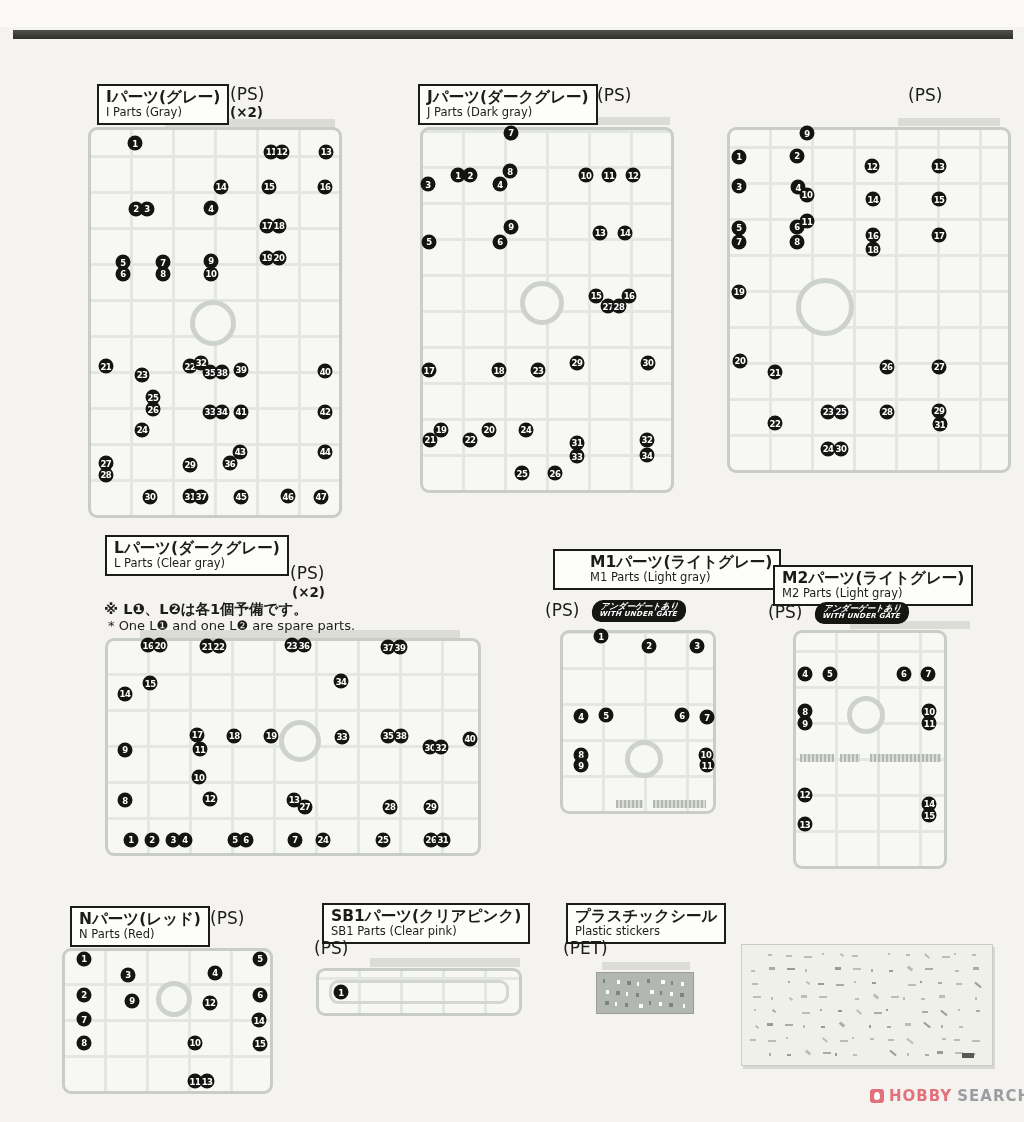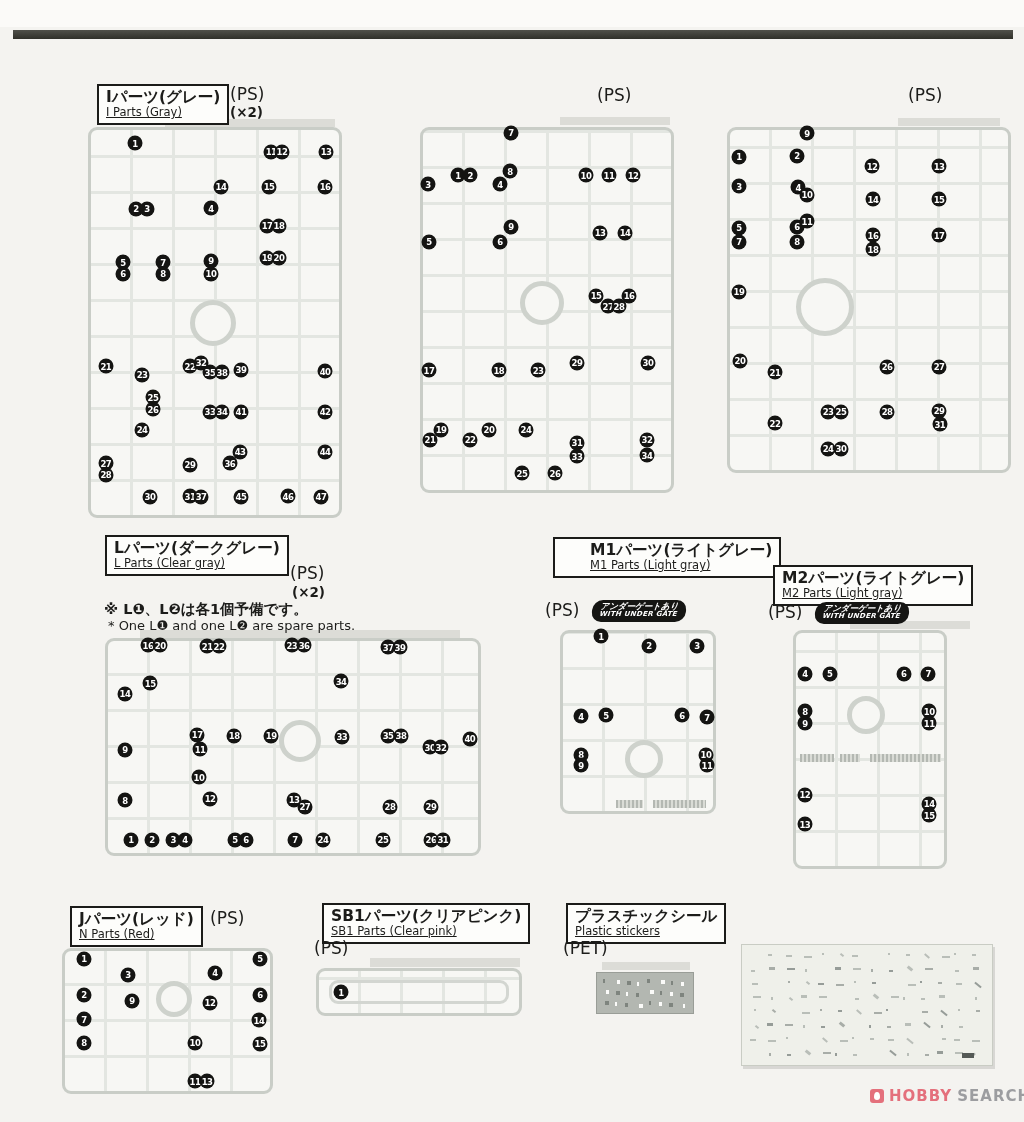--- a/index.html
+++ b/index.html
@@ -2,21 +2,21 @@
 <html><head>
 <meta charset="utf-8">
 <style>
   html,body{margin:0;padding:0;background:#e7e6e2;}
   body{font-family:"DejaVu Sans","Liberation Sans",sans-serif;color:#1c1c1a;}
   #canvas{position:relative;width:1024px;height:1122px;background:#f4f3f0;overflow:hidden;margin:0 auto;}
   #canvas::before{content:"";position:absolute;left:0;top:0;width:100%;height:27px;background:#fbfaf8;}
   .topbar{position:absolute;left:13px;top:30px;width:1000px;height:9px;background:linear-gradient(#50504a,#30302a);}
   .plabel{position:absolute;background:#fdfdfb;border:2px solid #1b1b19;padding:2px 7px 3px;line-height:1.18;white-space:nowrap;z-index:5;}
   .plabel .jp{font-size:15.5px;font-weight:bold;}
-  .plabel .en{font-size:11.5px;text-decoration:underline;}
+  .plabel .en{font-size:11.5px;}
   .mat{position:absolute;font-size:17px;white-space:nowrap;z-index:5;}
   .qty{position:absolute;font-size:13.5px;font-weight:bold;z-index:5;}
   .note-jp{position:absolute;font-size:14.5px;font-weight:bold;z-index:5;white-space:nowrap;}
   .note-en{position:absolute;font-size:13px;z-index:5;white-space:nowrap;}
   .pill{position:absolute;background:#151513;color:#fff;border-radius:10px;padding:2px 8px 3px;text-align:center;line-height:1.1;transform:skewX(-6deg);z-index:5;}
   .pill .l1{font-size:8.5px;font-weight:bold;font-style:italic;white-space:nowrap;}
   .pill .l2{font-size:7px;font-weight:bold;font-style:italic;letter-spacing:.3px;white-space:nowrap;}
   .sprue{position:absolute;border:3px solid #c9cdc7;border-radius:9px;
     background:
       repeating-linear-gradient(0deg,transparent 0 33px,#e3e6e1 33px 36px),
@@ -100,20 +100,24 @@
       <div class="badge" style="left: 94.4%; top: 62.6%;">40</div>
       <div class="badge" style="left: 60.5%; top: 73.2%;">41</div>
       <div class="badge" style="left: 94.4%; top: 73.2%; text-align: right;">42</div>
       <div class="badge" style="left: 60.1%; top: 83.6%;">43</div>
       <div class="badge" style="left: 94.4%; top: 83.6%;">44</div>
       <div class="badge" style="left: 60.5%; top: 95.3%;">45</div>
       <div class="badge" style="left: 79.4%; top: 95.1%;">46</div>
       <div class="badge" style="left: 92.7%; top: 95.3%;">47</div>
     </div>
     <div class="shadow-strip" style="left: 560px; top: 117px; width: 110px; height: 8px;"></div>
+    <div class="plabel" style="left: 418px; top: 84px;">
+      <div class="jp">Jパーツ(ダークグレー)</div>
+      <div class="en">J Parts (Dark gray)</div>
+    </div>
     <div class="mat" style="left: 597px; top: 85px;">(PS)</div>
     <div class="sprue" style="left: 420px; top: 127px; width: 248px; height: 360px;">
       <div class="ring" style="left: 48%; top: 48%; width: 34px; height: 34px;"></div>
       <div class="badge" style="left: 14.1%; top: 12.5%;">1</div>
       <div class="badge" style="left: 19%; top: 12.5%;">2</div>
       <div class="badge" style="left: 2%; top: 15%;">3</div>
       <div class="badge" style="left: 31%; top: 15%;">4</div>
       <div class="badge" style="left: 2.4%; top: 31.1%;">5</div>
       <div class="badge" style="left: 31%; top: 31.1%;">6</div>
       <div class="badge" style="left: 35.5%; top: 0.8%;">7</div>
@@ -226,21 +230,21 @@
       <div class="badge" style="left: 90%; top: 50%;">32</div>
       <div class="badge" style="left: 63.2%; top: 45.2%;">33</div>
       <div class="badge" style="left: 63%; top: 19%;">34</div>
       <div class="badge" style="left: 75.7%; top: 44.8%;">35</div>
       <div class="badge" style="left: 53%; top: 1.9%;">36</div>
       <div class="badge" style="left: 75.7%; top: 2.9%;">37</div>
       <div class="badge" style="left: 79.2%; top: 44.8%;">38</div>
       <div class="badge" style="left: 78.9%; top: 2.9%;">39</div>
       <div class="badge" style="left: 97.8%; top: 46.2%;">40</div>
     </div>
-    <div class="plabel" style="left: 553px; top: 537px; padding-left: 35px;">
+    <div class="plabel" style="left: 553px; top: 549px; padding-left: 35px;">
       <div class="jp">M1パーツ(ライトグレー)</div>
       <div class="en">M1 Parts (Light gray)</div>
     </div>
     <div class="mat" style="left: 545px; top: 600px;">(PS)</div>
     <div class="pill" style="left: 592px; top: 600px;">
       <div class="l1">アンダーゲートあり</div>
       <div class="l2">WITH UNDER GATE</div>
     </div>
     <div class="sprue" style="left: 560px; top: 630px; width: 150px; height: 178px;">
       <div class="ring" style="left: 54%; top: 71%; width: 28px; height: 28px;"></div>
@@ -280,21 +284,21 @@
       <div class="badge" style="left: 6%; top: 33.6%;">8</div>
       <div class="badge" style="left: 6%; top: 38.7%;">9</div>
       <div class="badge" style="left: 90%; top: 33.6%;">10</div>
       <div class="badge" style="left: 90%; top: 38.7%;">11</div>
       <div class="badge" style="left: 6%; top: 69.4%;">12</div>
       <div class="badge" style="left: 6%; top: 82.1%;">13</div>
       <div class="badge" style="left: 90%; top: 73.2%;">14</div>
       <div class="badge" style="left: 90%; top: 78.3%;">15</div>
     </div>
     <div class="plabel" style="left: 70px; top: 906px;">
-      <div class="jp">Jパーツ(レッド)</div>
+      <div class="jp">Nパーツ(レッド)</div>
       <div class="en">N Parts (Red)</div>
     </div>
     <div class="mat" style="left: 210px; top: 908px;">(PS)</div>
     <div class="sprue" style="left: 62px; top: 948px; width: 205px; height: 140px;">
       <div class="ring" style="left: 53%; top: 34%; width: 26px; height: 26px;"></div>
       <div class="badge" style="left: 9.3%; top: 5.7%;">1</div>
       <div class="badge" style="left: 9.3%; top: 31.4%;">2</div>
       <div class="badge" style="left: 30.7%; top: 17.1%;">3</div>
       <div class="badge" style="left: 73.2%; top: 15.7%;">4</div>
       <div class="badge" style="left: 95.1%; top: 5.7%;">5</div>

